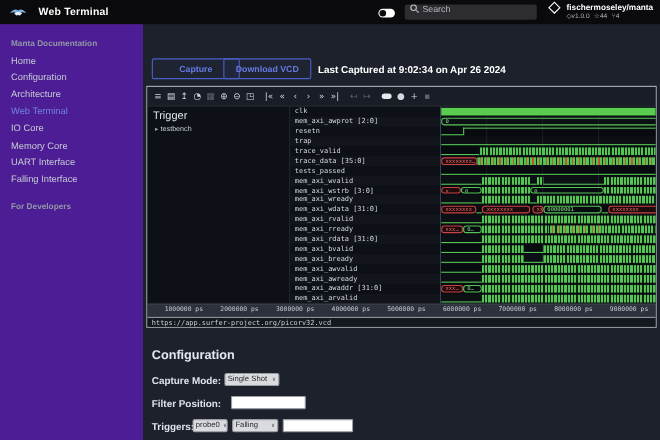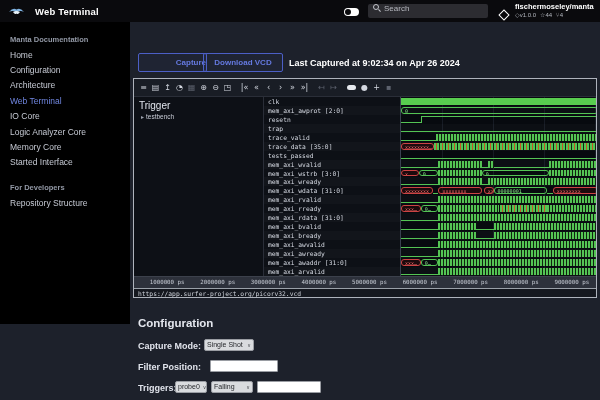--- a/index.html
+++ b/index.html
@@ -13,33 +13,33 @@
   #topbar { position:absolute; left:0; top:0; width:600px; height:22px; background:#0a0a0d; display:flex; align-items:center; }
   #logo { width:17px; height:12px; margin-left:8px; }
   #site-title { margin-left:10px; font-size:9.5px; font-weight:bold; color:#fff; letter-spacing:.2px; }
   #mode-toggle { position:absolute; left:344px; top:8px; width:15px; height:8px; background:#fff; border-radius:4px; }
   #mode-toggle .knob { position:absolute; left:1px; top:1px; width:6px; height:6px; background:#0a0a0d; border-radius:50%; }
   #searchbox { position:absolute; left:368px; top:4px; width:120px; height:14px; background:#2c2c31; border-radius:2px; display:flex; align-items:flex-start; }
   #search-icon { width:6px; height:6px; border:1px solid #c2c4ca; border-radius:50%; margin-left:5px; position:relative; }
   #search-icon:after { content:""; position:absolute; left:4px; top:5px; width:3px; height:1px; background:#c2c4ca; transform:rotate(45deg); }
   #search-input { background:transparent; border:0; outline:0; color:#e8e8ec; font-size:8px; margin-left:5px; width:90px; font-family:"Liberation Sans",sans-serif; }
   #search-input::placeholder { color:#b6b8bf; }
-  #repo { position:absolute; left:500px; top:3px; display:flex; align-items:flex-end; }
+  #repo { position:absolute; left:500px; top:3px; display:flex; align-items:flex-start; }
   #repo-logo-icon { width:8px; height:8px; border:1.5px solid #fff; transform:rotate(45deg); margin-right:7px; }
   #repo-name { font-size:7.5px; font-weight:bold; color:#fff; line-height:8px; }
   #repo-meta { font-size:6px; color:#b4b7bf; line-height:8px; display:flex; gap:4px; align-items:center; }
   
-  #sidebar { position:absolute; left:0; top:22px; width:130px; height:302px; background:#000000; overflow:hidden; }
+  #sidebar { position:absolute; left:0; top:22px; width:130px; height:378px; background:#4c1d95; overflow:hidden; }
   .nav-header { font-size:7.5px; font-weight:bold; color:#9298a5; margin:13px 0 3px 10px; }
   .nav-item { font-size:8.5px; color:#c6cad4; padding:2.7px 0 2.7px 10px; cursor:pointer; }
   .nav-item.active { color:#7086e0; }
   
   #page-title { position:absolute; left:138px; top:26px; font-size:14.5px; font-weight:300; color:#e4e7ee; letter-spacing:.2px; }
   .btn { position:absolute; top:53px; height:19px; background:rgba(80,100,220,0.05); border:1px solid #4c5fc6; border-radius:2px; color:#6579e0; font-size:8px; font-weight:bold; text-align:center; cursor:pointer; font-family:"Liberation Sans",sans-serif; }
-  #capture-btn { left:138px; width:69px;text-align:right; }
+  #capture-btn { left:138px; width:80px; }
   #download-btn { left:203px; width:80px; }
   #last-captured { position:absolute; left:289px; top:58px; font-size:9px; font-weight:bold; color:#fff; }
   
   #viewer { position:absolute; left:133px; top:78px; width:464px; height:220px; border:1px solid #aeb3bc; background:#0d1016; overflow:hidden; }
   #wave-toolbar { position:absolute; left:0; top:0; width:100%; height:18px; background:#191d25; display:flex; align-items:center; gap:1px; padding-left:4px; border-bottom:1px solid #2a2e38; }
   .tb-icon { min-width:11px; height:12px; color:#d4d8e0; font-size:8px; line-height:12px; text-align:center; cursor:pointer; font-family:"DejaVu Sans",sans-serif; }
   .tb-icon.dim { color:#5d626e; }
   .tb-sep { width:4px; }
   #cursor-pill { width:9px; height:5px; border-radius:3px; background:#e6e9ee; margin:0 2px; }
   
@@ -108,25 +108,24 @@
     </div>
   </div>
 
   <nav id="sidebar">
       <div class="nav-header">Manta Documentation</div>
       <div class="nav-item">Home</div>
       <div class="nav-item">Configuration</div>
       <div class="nav-item">Architecture</div>
       <div class="nav-item active">Web Terminal</div>
       <div class="nav-item">IO Core</div>
-      <div class="nav-item">Logic Analyzer Core</div>
       <div class="nav-item">Memory Core</div>
-      <div class="nav-item">Started Interface</div>
+      <div class="nav-item">UART Interface</div>
+      <div class="nav-item">Falling Interface</div>
       <div class="nav-header">For Developers</div>
-      <div class="nav-item">Repository Structure</div>
     </nav>
 
   <button class="btn" id="capture-btn">Capture</button>
   <button class="btn" id="download-btn">Download VCD</button>
   <span id="last-captured">Last Captured at 9:02:34 on Apr 26 2024</span>
 
   <div id="viewer">
     <div id="wave-toolbar">
         <span class="tb-icon">≡</span>
         <span class="tb-icon">▤</span>

